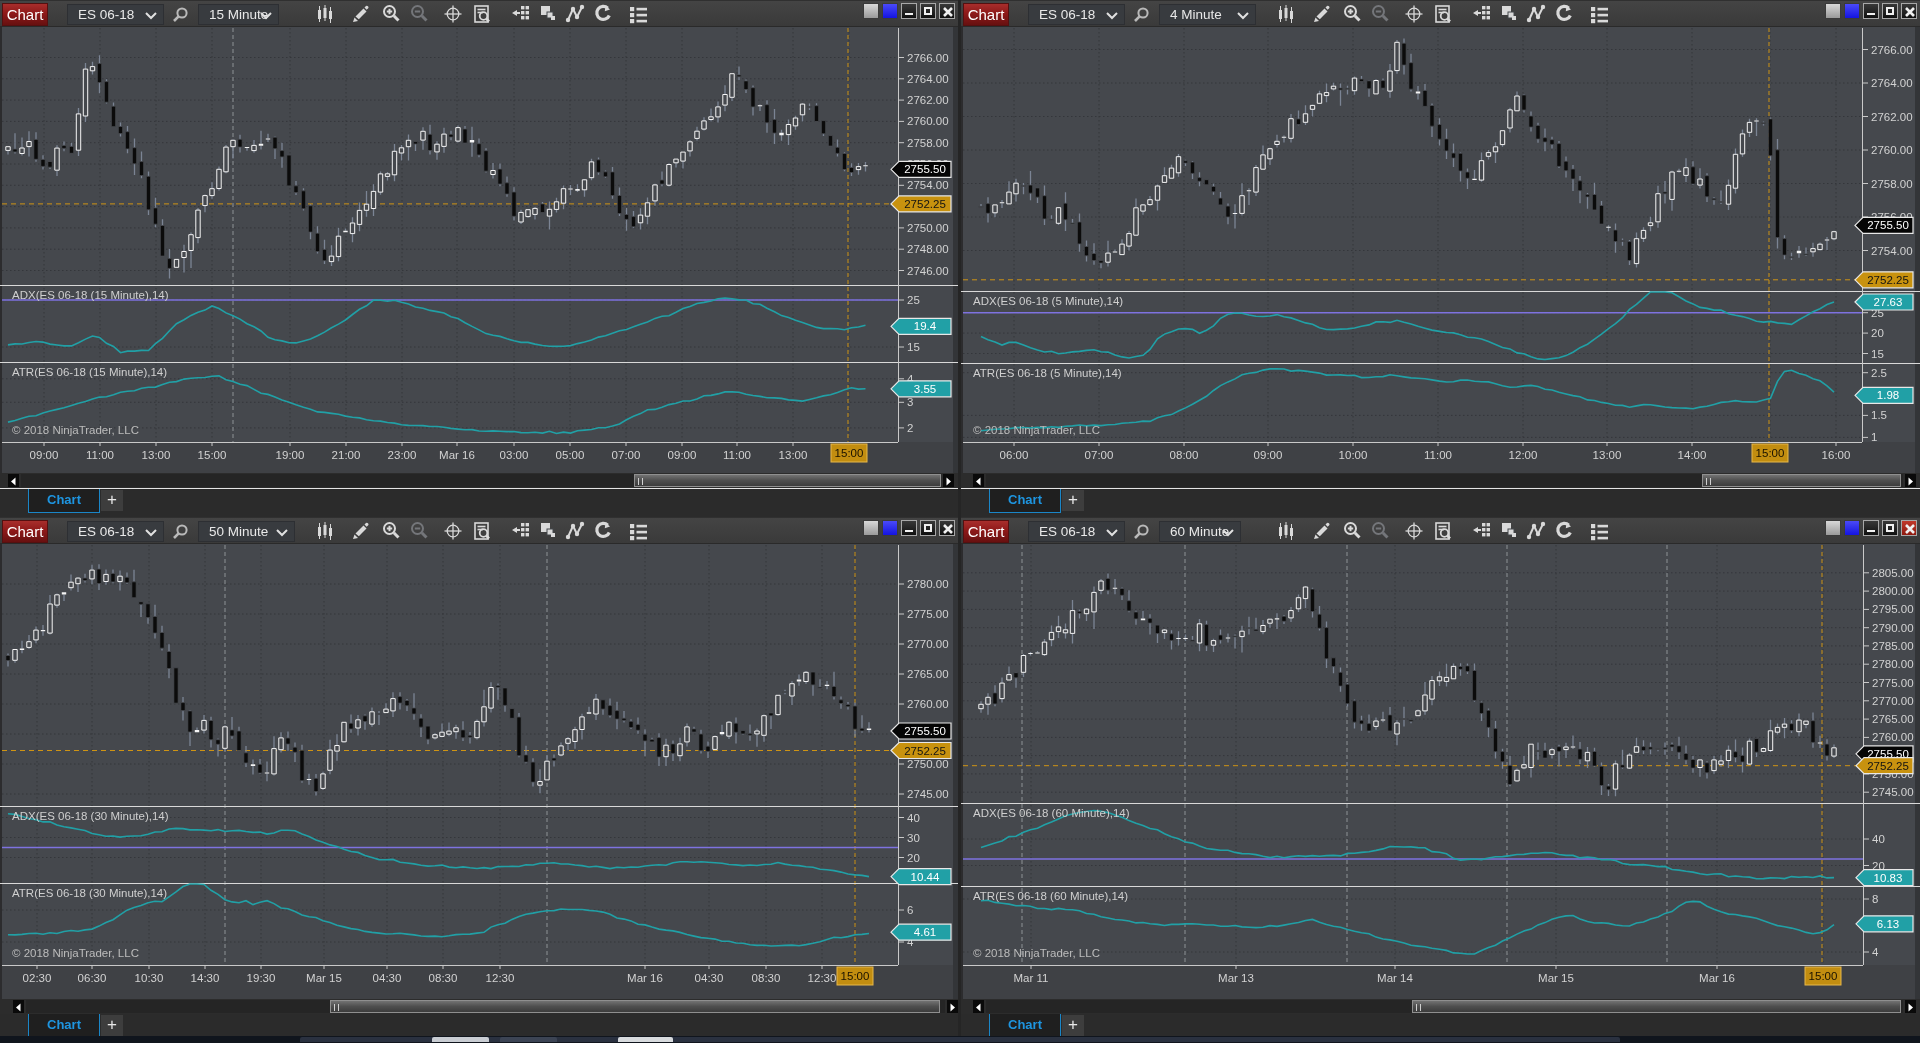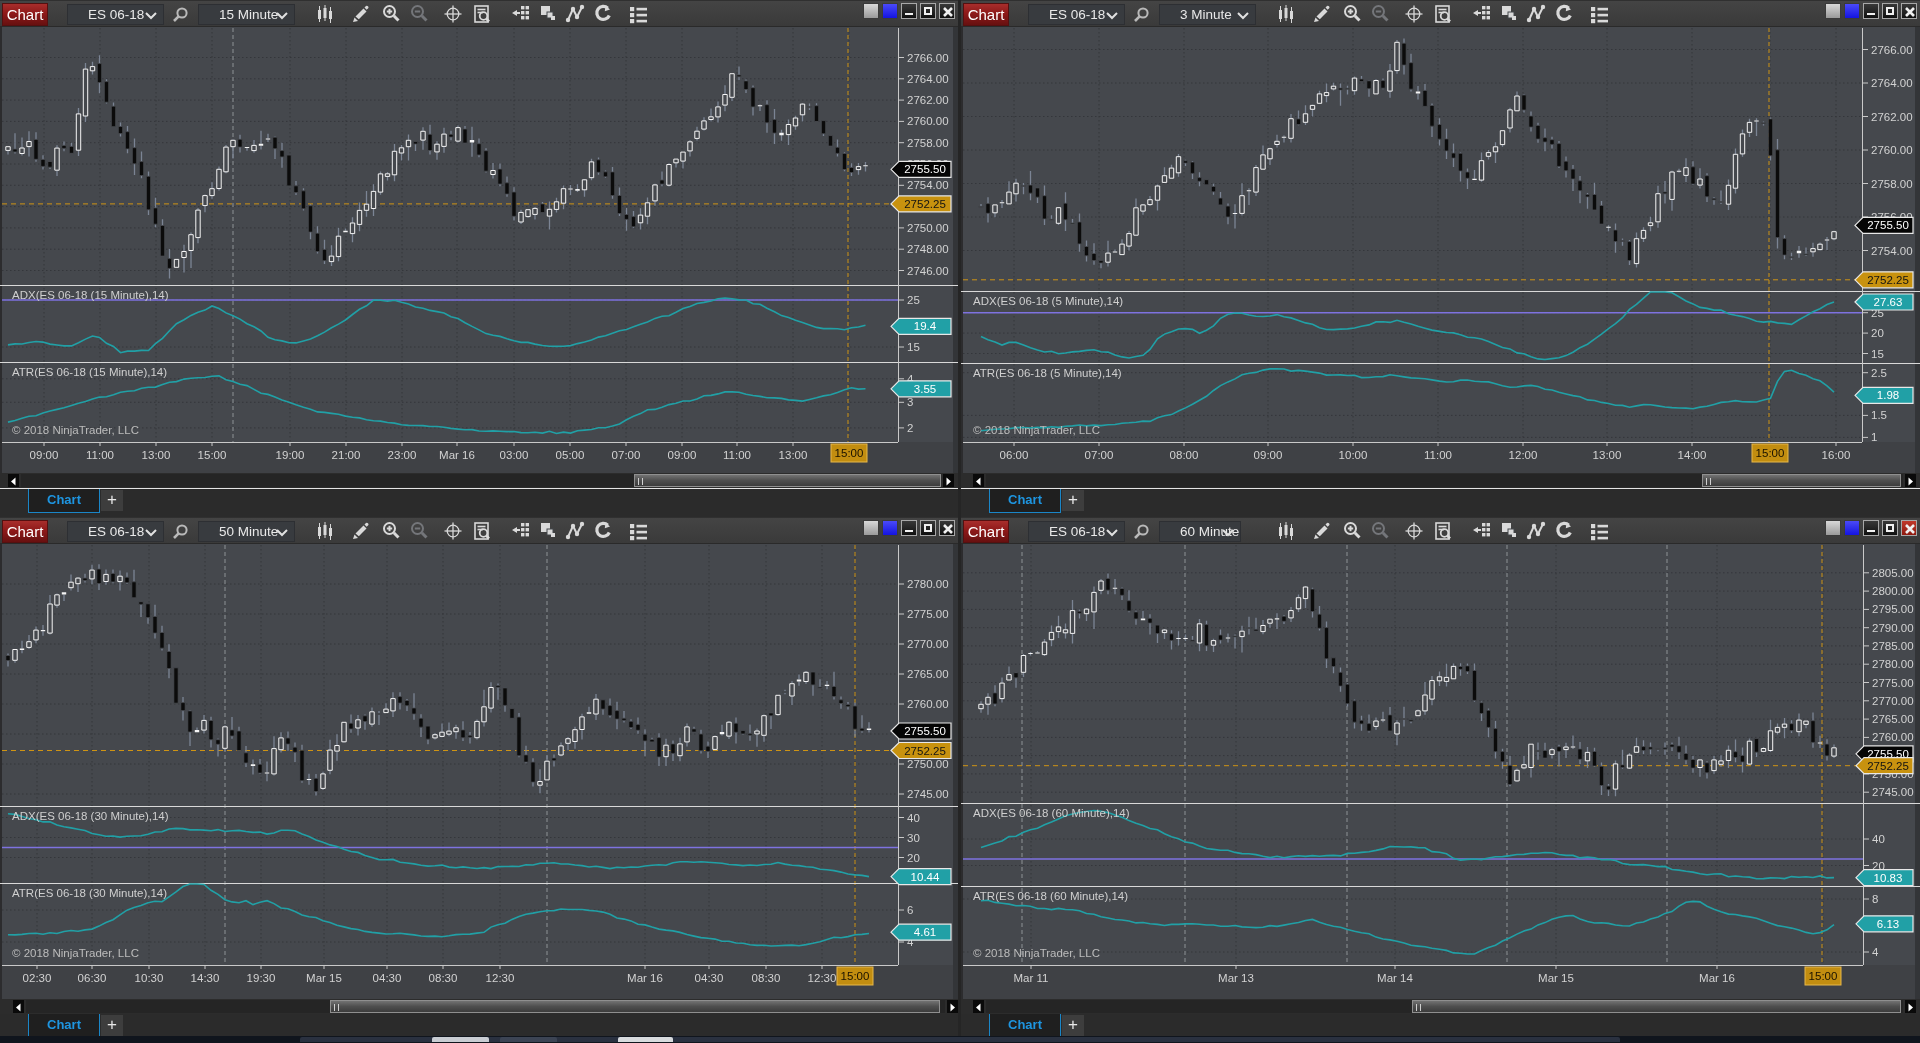--- a/index.html
+++ b/index.html
@@ -1,18 +1,18 @@
 <!DOCTYPE html>
 <html><head><meta charset="utf-8"><style>
 *{margin:0;padding:0;box-sizing:border-box}
 html,body{width:1920px;height:1043px;overflow:hidden;background:#252525;font-family:"Liberation Sans",sans-serif}
 .panel{position:absolute;background:#e5e5e5;overflow:hidden}
 .tb{position:absolute;left:0;top:0;right:0;height:27px;background:linear-gradient(#444444,#3a3a3a);border-bottom:1px solid #2a2a2a;border-top:1px solid #303030}
 .redbtn{position:absolute;left:2px;top:2px;width:46px;height:23px;background:linear-gradient(#a82e2c,#8e1919 45%,#671010);color:#fff;font-size:15px;text-align:center;line-height:22px;border:1px solid #551010}
-.dd{position:absolute;top:3px;height:21px;background:#383b3f;border:1px solid #2d2f33;color:#e8e8e8;font-size:13.5px;line-height:19px;padding-left:20px}
+.dd{position:absolute;top:3px;height:21px;background:#383b3f;border:1px solid #2d2f33;color:#e8e8e8;font-size:13.5px;line-height:19px;padding-left:10px}
 .dd .chev{position:absolute;right:6px;top:7px}
 .wb{position:absolute;top:2px;width:16px;height:16px;border:1px solid #3a3a3a}
 .wbd{background:linear-gradient(#383838,#101010);border-color:#a8a8a8}
 .sb{position:absolute;left:0;right:0;height:15px;background:#2c2c2c}
 .sba{position:absolute;top:1px;width:11px;height:13px;background:#0a0a0a}
 .sbtrack{position:absolute;top:1px;height:13px;background:#252525}
 .sbthumb{position:absolute;top:1px;height:13px;background:linear-gradient(#727272,#4e4e4e 50%,#3c3c3c);border:1px solid #8f8f8f}
 .grip{position:absolute;left:3px;top:3px;width:5px;height:7px;border-left:1px solid #cfcfcf;border-right:1px solid #cfcfcf}
 .tabs{position:absolute;left:0;right:0;height:28px;background:#2b2b2b}
 .tab{position:absolute;left:28px;top:0;width:72px;height:24px;background:#1f1f1f;border:1px solid #1a86c8;border-top:none;color:#1e95e0;font-size:13px;font-weight:bold;text-align:center;line-height:22px}
@@ -25,21 +25,21 @@
       <div class="redbtn">Chart</div>
       <div class="dd" style="left:67px;width:97px"><span>ES 06-18</span><svg class="chev" width="12" height="8">
           <path d="M1 1 L6 6 L11 1" stroke="#e0e0e0" stroke-width="2" fill="none"></path>
         </svg></div>
       <svg style="position:absolute;left:170px;top:5px" width="20" height="18">
         <g stroke="#b9b9b9" fill="none">
           <circle cx="12" cy="7" r="4.6" stroke-width="2"></circle>
           <line x1="8.6" y1="10.4" x2="4" y2="15" stroke-width="2.6"></line>
         </g>
       </svg>
-      <div class="dd" style="left:198px;width:97px"><span>15 Minute</span><svg class="chev" width="12" height="8">
+      <div class="dd" style="left:198px;width:81px"><span>15 Minute</span><svg class="chev" width="12" height="8">
           <path d="M1 1 L6 6 L11 1" stroke="#e0e0e0" stroke-width="2" fill="none"></path>
         </svg></div>
       <div style="position:absolute;left:315px;top:2px"><svg width="20" height="22">
           <g stroke="#d9d9d9" fill="#d9d9d9">
             <rect x="3" y="7" width="3" height="9" stroke="none"></rect>
             <line x1="4.5" y1="3" x2="4.5" y2="19" stroke-width="1"></line>
             <rect x="8.5" y="5" width="3" height="10" stroke="none"></rect>
             <line x1="10" y1="2" x2="10" y2="18" stroke-width="1"></line>
             <rect x="14" y="8" width="3" height="8" stroke="none"></rect>
             <line x1="15.5" y1="4" x2="15.5" y2="20" stroke-width="1"></line>
@@ -257,21 +257,21 @@
       <div class="redbtn">Chart</div>
       <div class="dd" style="left:67px;width:97px"><span>ES 06-18</span><svg class="chev" width="12" height="8">
           <path d="M1 1 L6 6 L11 1" stroke="#e0e0e0" stroke-width="2" fill="none"></path>
         </svg></div>
       <svg style="position:absolute;left:170px;top:5px" width="20" height="18">
         <g stroke="#b9b9b9" fill="none">
           <circle cx="12" cy="7" r="4.6" stroke-width="2"></circle>
           <line x1="8.6" y1="10.4" x2="4" y2="15" stroke-width="2.6"></line>
         </g>
       </svg>
-      <div class="dd" style="left:198px;width:97px"><span>3 Minute</span><svg class="chev" width="12" height="8">
+      <div class="dd" style="left:198px;width:97px"><span>4 Minute</span><svg class="chev" width="12" height="8">
           <path d="M1 1 L6 6 L11 1" stroke="#e0e0e0" stroke-width="2" fill="none"></path>
         </svg></div>
       <div style="position:absolute;left:315px;top:2px"><svg width="20" height="22">
           <g stroke="#d9d9d9" fill="#d9d9d9">
             <rect x="3" y="7" width="3" height="9" stroke="none"></rect>
             <line x1="4.5" y1="3" x2="4.5" y2="19" stroke-width="1"></line>
             <rect x="8.5" y="5" width="3" height="10" stroke="none"></rect>
             <line x1="10" y1="2" x2="10" y2="18" stroke-width="1"></line>
             <rect x="14" y="8" width="3" height="8" stroke="none"></rect>
             <line x1="15.5" y1="4" x2="15.5" y2="20" stroke-width="1"></line>

